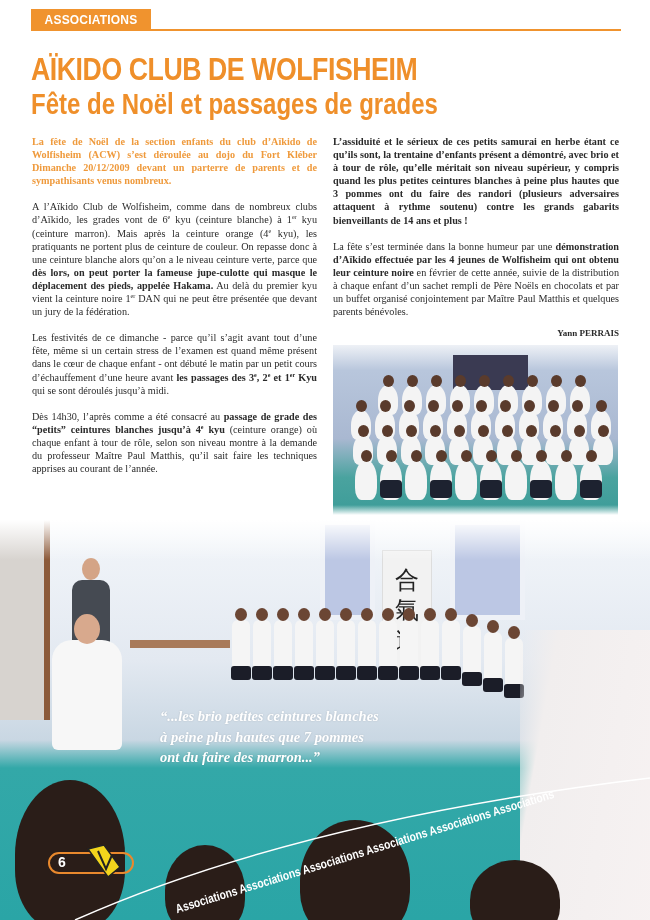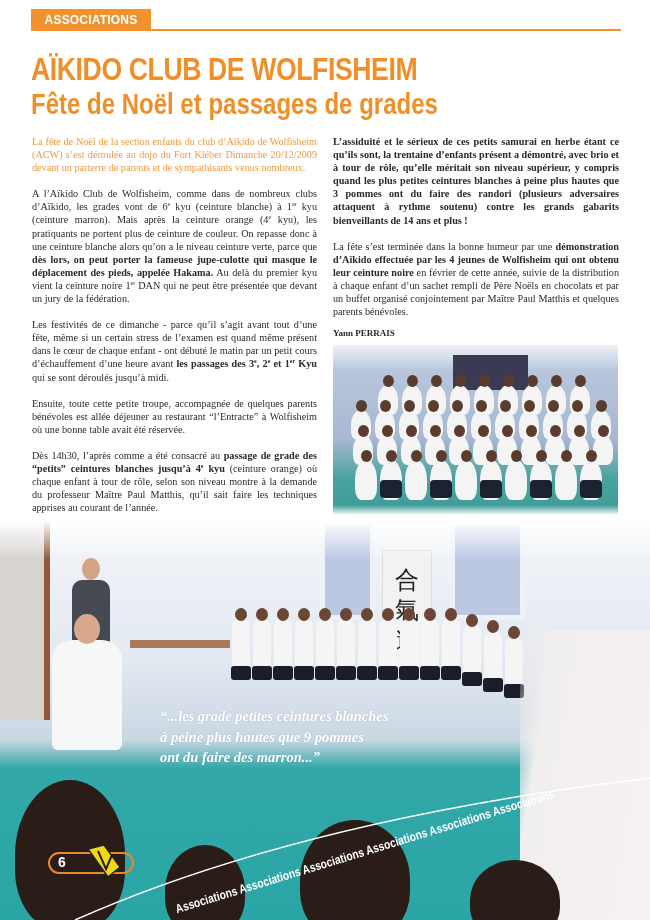--- a/index.html
+++ b/index.html
@@ -26,24 +26,24 @@
       font-family: "Liberation Sans", sans-serif; color: #ef8f2a; font-size: 30px;
       transform: scaleX(0.8); transform-origin: left top; white-space: nowrap;
     }
 
     .col {
       position: absolute; font-size: 10.2px; line-height: 13.1px; text-align: justify; color: #2a2a2a;
     }
     .col p { margin-bottom: 13px; }
     .col-left { left: 32px; top: 135px; width: 285px; }
     .col-right { left: 333px; top: 135px; width: 286px; }
-    .lead { color: #ef9a3c; font-weight: normal; }
+    .lead { color: #ef9a3c; font-weight: bold; }
     .b { font-weight: bold; }
     sup { font-size: 6px; line-height: 0; }
-    .signature { text-align: left; font-weight: bold; font-size: 9px; margin-top: -4px; }
+    .signature { text-align: right; font-weight: bold; font-size: 9px; margin-top: -4px; }
 
     .group-photo {
       position: absolute; left: 333px; top: 345px; width: 285px; height: 170px;
       background: linear-gradient(180deg, #eef1f6 0%, #b8c6dc 15%, #a9b8d1 55%, #4aa39f 78%, #3c9c98 100%);
       overflow: hidden;
     }
     .group-photo .banner {
       position: absolute; left: 120px; top: 10px; width: 75px; height: 35px; background: #3a3a52;
     }
     .group-photo .person {
@@ -150,21 +150,20 @@
 <h2 class="subtitle">Fête de Noël et passages de grades</h2>
 
 <div class="col col-left">
   <p class="lead">La fête de Noël de la section enfants du club d’Aïkido de Wolfisheim (ACW) s’est déroulée au dojo du Fort Kléber Dimanche 20/12/2009 devant un parterre de parents et de sympathisants venus nombreux.</p>
   <p>
     <span>A l’Aïkido Club de Wolfisheim, comme dans de nombreux clubs d’Aïkido, les grades vont de 6</span><sup>e</sup><span> kyu (ceinture blanche) à 1</span><sup>er</sup><span> kyu (ceinture marron). Mais après la ceinture orange (4</span><sup>e</sup><span> kyu), les pratiquants ne portent plus de ceinture de couleur. On repasse donc à une ceinture blanche alors qu’on a le niveau ceinture verte, parce que </span><span class="b">dès lors, on peut porter la fameuse jupe-culotte qui masque le déplacement des pieds, appelée Hakama.</span><span> Au delà du premier kyu vient la ceinture noire 1</span><sup>er</sup><span> DAN qui ne peut être présentée que devant un jury de la fédération.</span>
   </p>
   <p>
     <span>Les festivités de ce dimanche  - parce qu’il s’agit avant tout d’une fête, même si un certain stress de l’examen est quand même présent dans le cœur de chaque enfant -  ont débuté le matin par un petit cours d’échauffement d’une heure avant </span><span class="b">les passages des 3</span><sup class="b">e</sup><span class="b">, 2</span><sup class="b">e</sup><span class="b"> et 1</span><sup class="b">er</sup><span class="b"> Kyu</span><span> qui se sont déroulés jusqu’à midi.</span>
   </p>
-  <p>Ensuite, toute cette petite troupe, accompagnée de quelques parents bénévoles est allée déjeuner au restaurant “l’Entracte” à Wolfisheim où une bonne table avait été réservée.</p>
   <p>
     <span>Dès 14h30, l’après comme a été consacré au </span><span class="b">passage de grade des “petits” ceintures blanches jusqu’à 4</span><sup class="b">e</sup><span class="b"> kyu</span><span> (ceinture orange) où chaque enfant à tour de rôle, selon son niveau montre à la demande du professeur Maître Paul Matthis, qu’il sait faire les techniques apprises au courant de l’année.</span>
   </p>
 </div>
 
 <div class="col col-right">
   <p class="b">L’assiduité et le sérieux de ces petits samurai en herbe étant ce qu’ils sont, la trentaine d’enfants présent a démontré, avec brio et à tour de rôle, qu’elle méritait son niveau supérieur, y compris quand les plus petites ceintures blanches à peine plus hautes que 3 pommes ont du faire des randori (plusieurs adversaires attaquent à rythme soutenu) contre les grands gabarits bienveillants de 14 ans et plus !</p>
   <p>
     <span>La fête s’est terminée dans la bonne humeur par une </span><span class="b">démonstration d’Aïkido effectuée par les 4 jeunes de Wolfisheim qui ont obtenu leur ceinture noire</span><span> en février de cette année, suivie de la distribution à chaque enfant d’un sachet rempli de Père Noëls en chocolats et par un buffet organisé conjointement par Maître Paul Matthis et quelques parents bénévoles.</span>
   </p>
@@ -295,22 +294,22 @@
   <div class="teacher"></div>
   <div class="kids-right"></div>
   <div class="hair" style="left:15px;top:260px;width:110px;height:150px;"></div>
   <div class="hair" style="left:165px;top:325px;width:80px;height:90px;"></div>
   <div class="hair" style="left:300px;top:300px;width:110px;height:120px;"></div>
   <div class="hair" style="left:470px;top:340px;width:90px;height:80px;"></div>
   <div class="topfade"></div>
 </div>
 
 <div class="quote">
-  <div>“...les grade petites ceintures blanches</div>
-  <div>à peine plus hautes que 9 pommes</div>
+  <div>“...les brio petites ceintures blanches</div>
+  <div>à peine plus hautes que 7 pommes</div>
   <div>ont du faire des marron...”</div>
 </div>
 
 <svg class="ribbon" viewBox="0 0 650 920">
   <path d="M75 920 Q 300 820 650 778" fill="none" stroke="#fff" stroke-width="1.5"></path>
 </svg>
 <div class="ribbon-text">Associations Associations Associations Associations Associations Associations</div>
 
 <div class="page-badge"></div>
 <div class="page-number">6</div>

